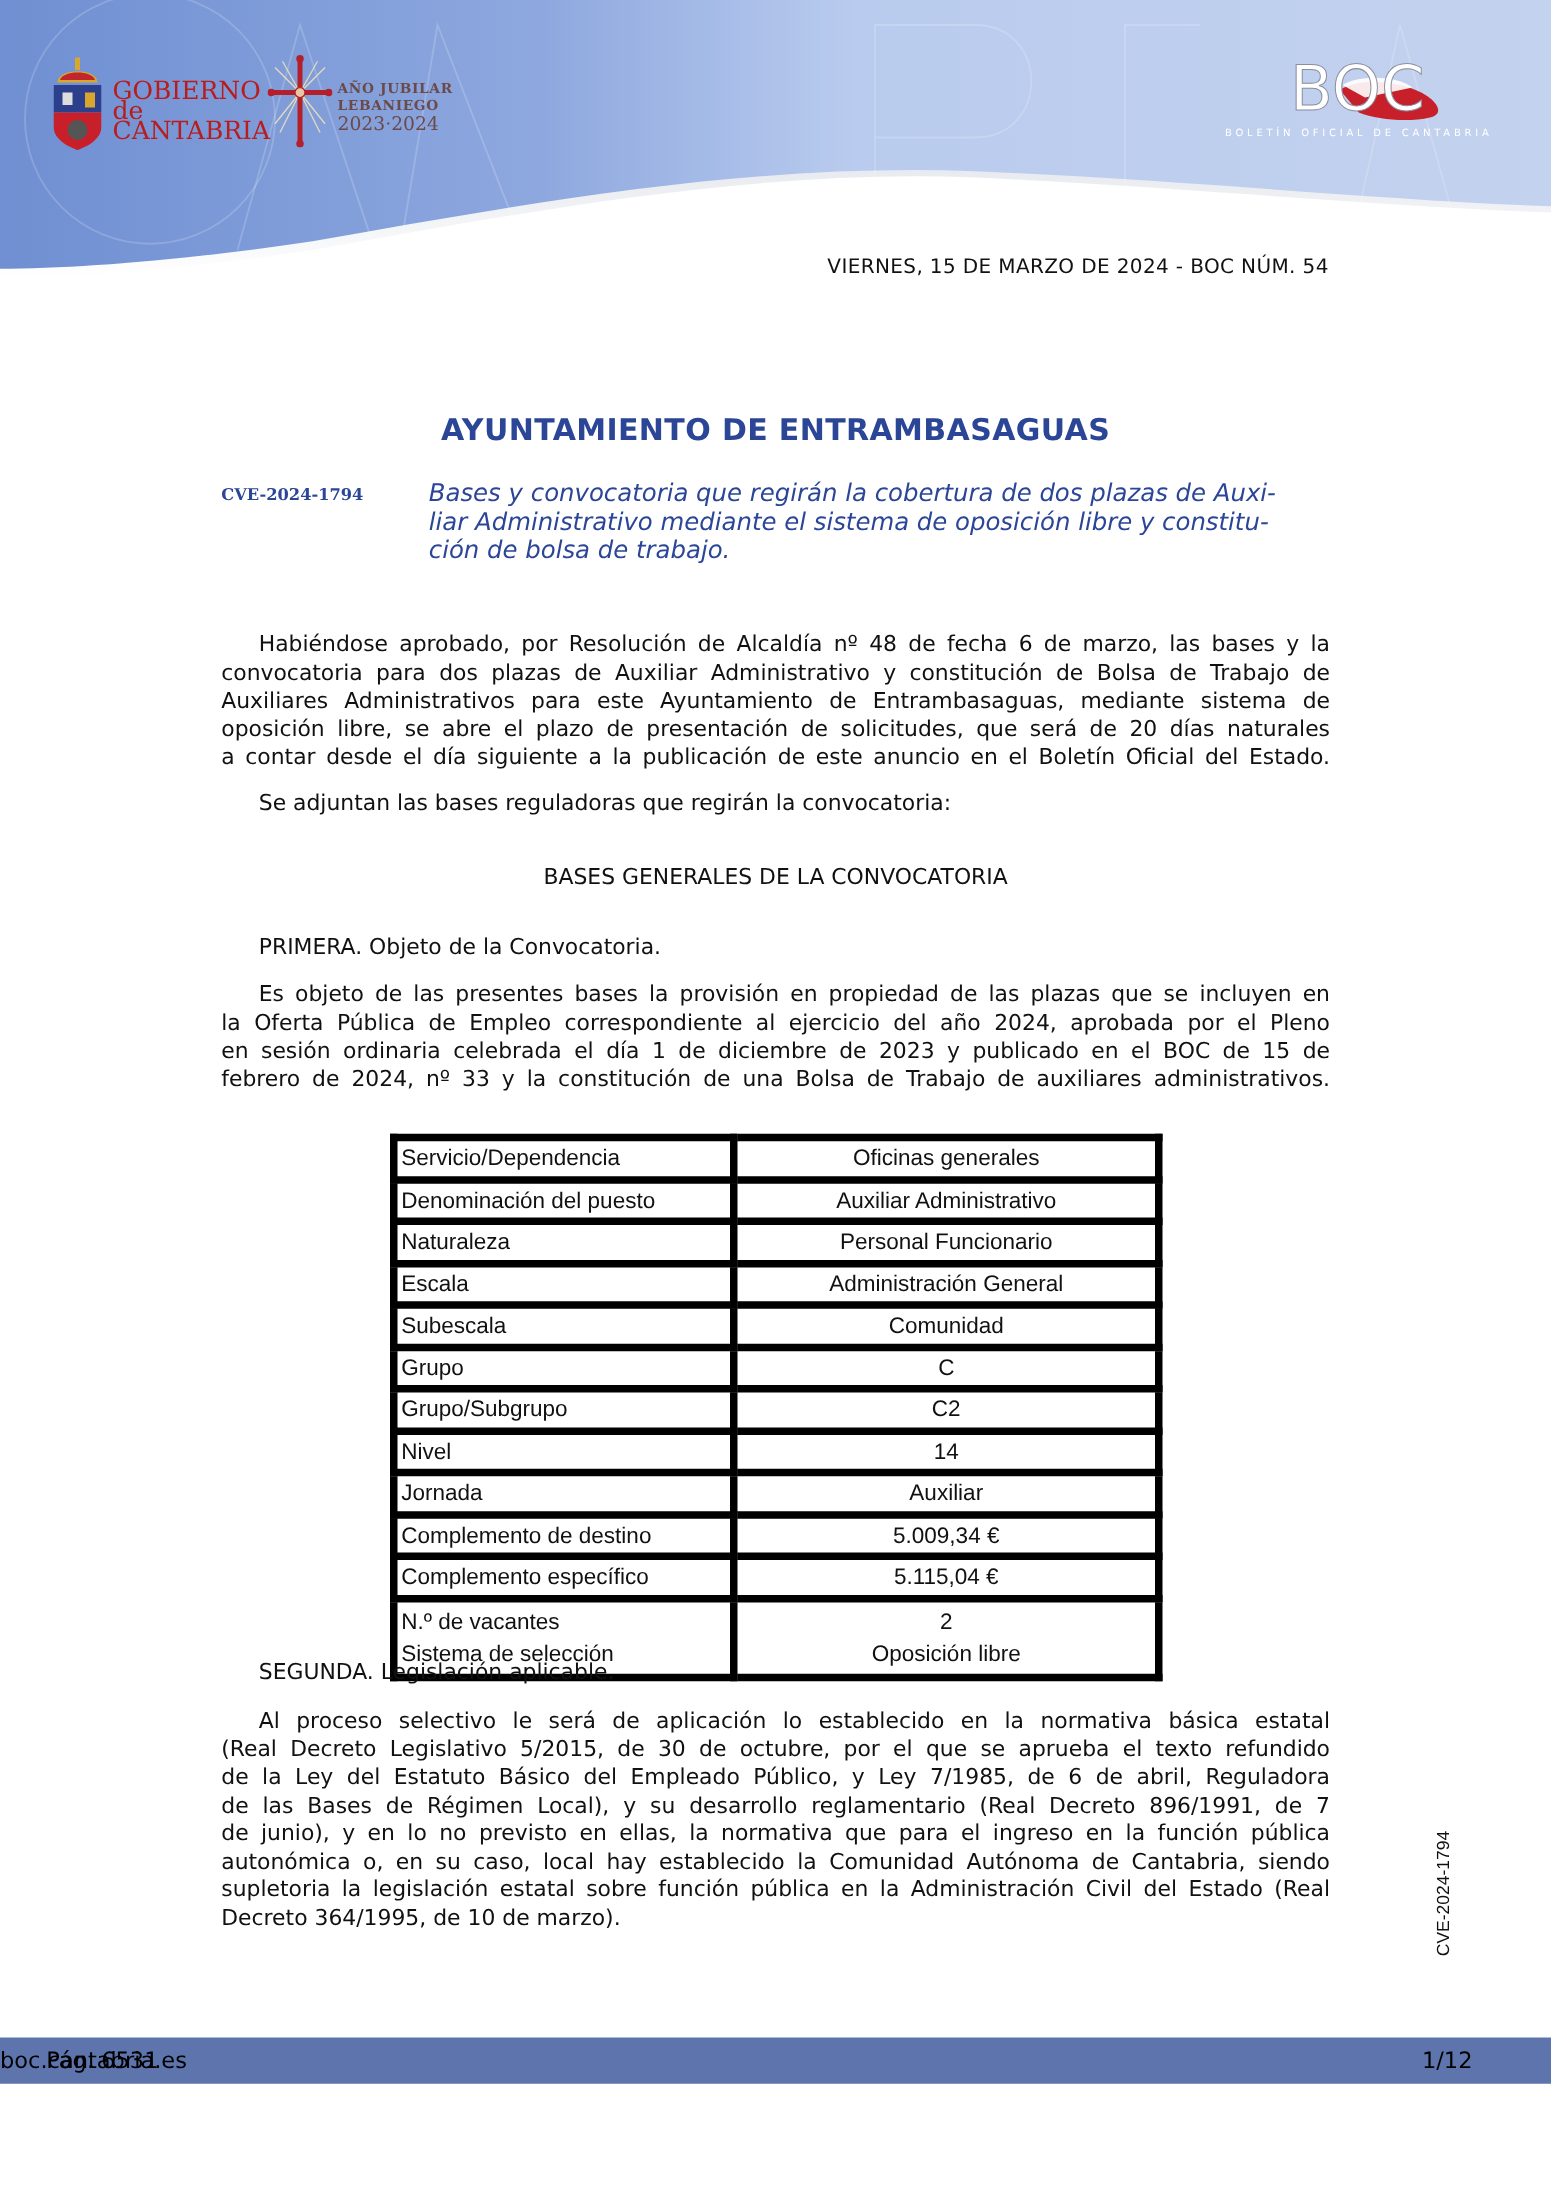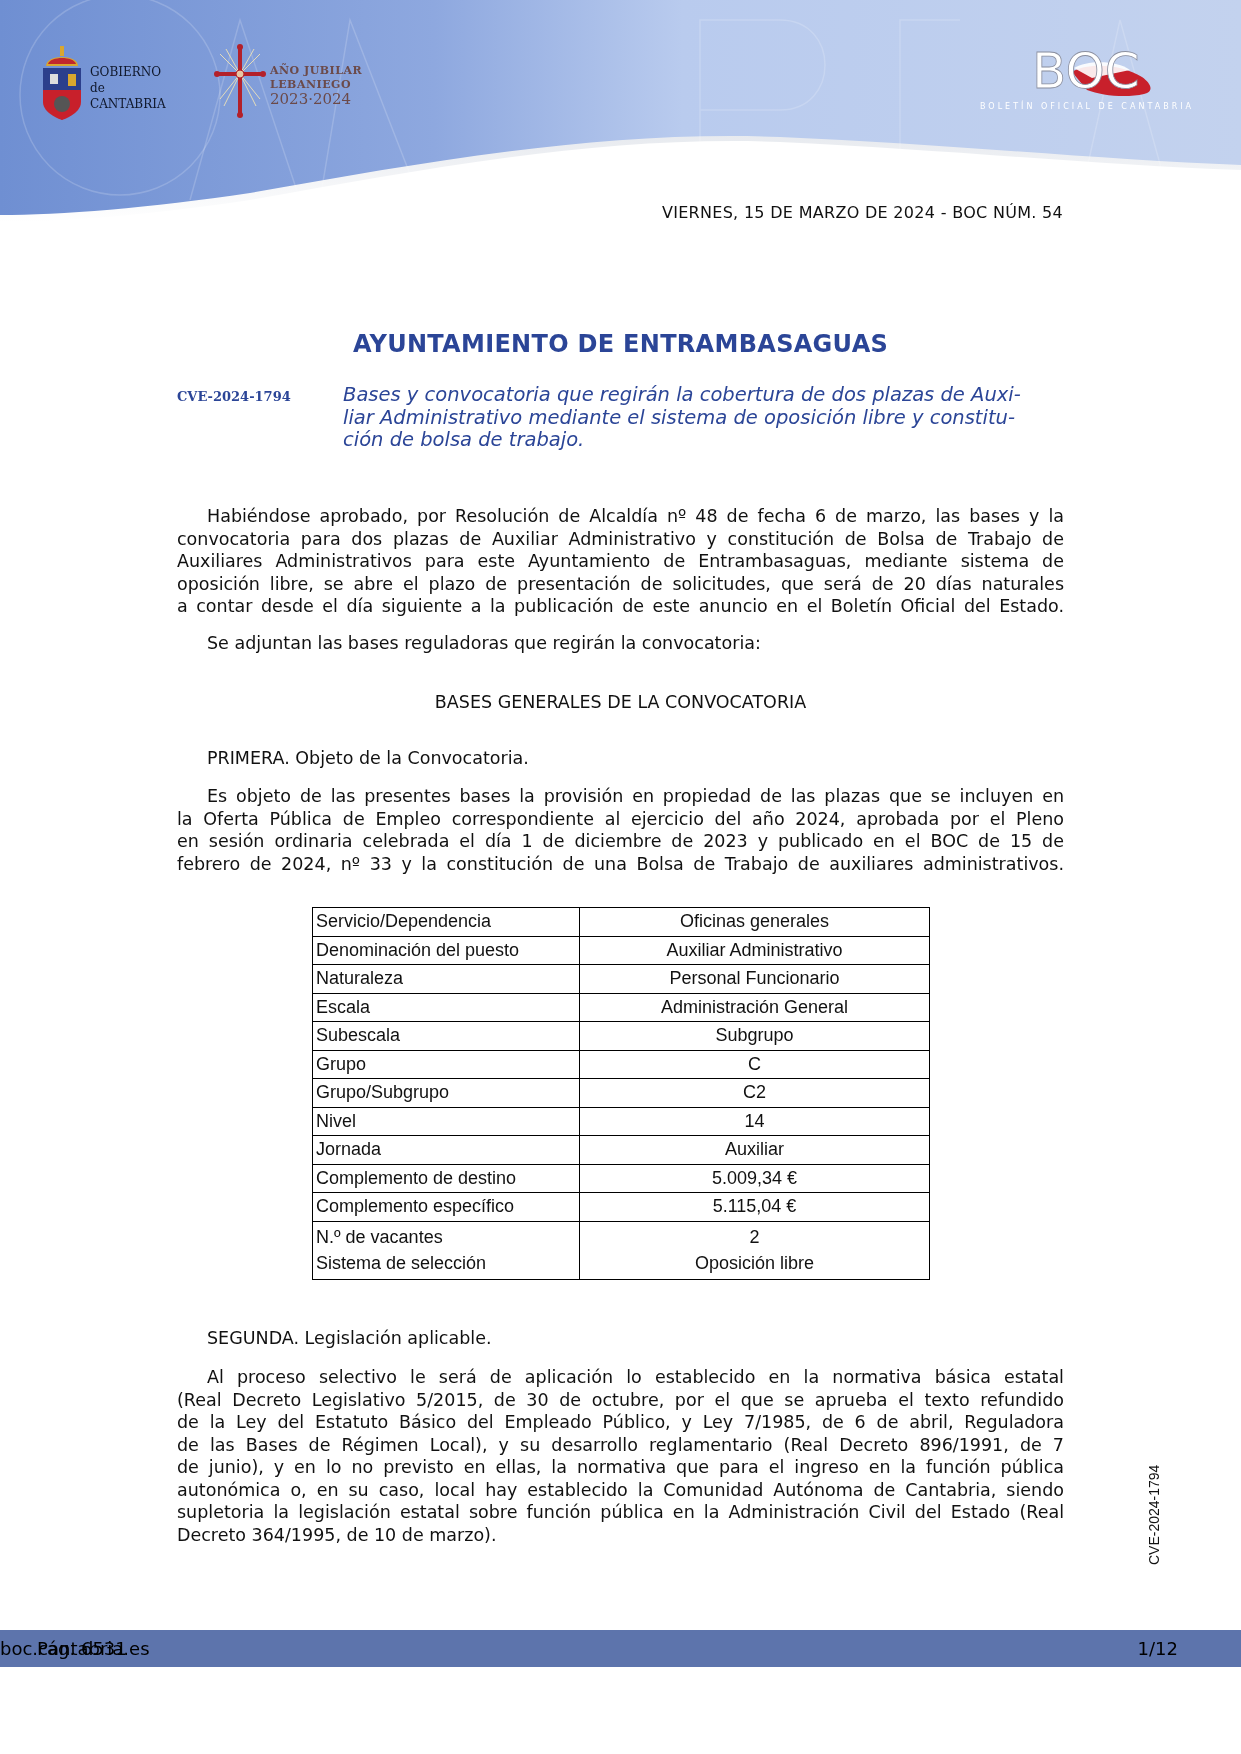--- a/index.html
+++ b/index.html
@@ -9,21 +9,21 @@
       font-family: "DejaVu Sans", sans-serif;
       color: #111;
     }
     .header-band {
       position: absolute; left: 0; top: 0; width: 1241px; height: 230px; overflow: hidden;
     }
     .header-band svg { position: absolute; left: 0; top: 0; }
     .logo-gob { position: absolute; left: 40px; top: 44px; width: 160px; height: 80px; }
     .gob-text {
       position: absolute; left: 50px; top: 20px;
-      font-family: "DejaVu Serif", serif; color: #0f172a; font-size: 12px; line-height: 16px;
+      font-family: "DejaVu Serif", serif; color: #b91c1c; font-size: 20px; line-height: 16px;
     }
     .logo-jubilar { position: absolute; left: 214px; top: 44px; width: 170px; height: 76px; }
     .jub-text {
       position: absolute; left: 56px; top: 20px;
       font-family: "DejaVu Serif", serif; color: #6b4a4a; line-height: 14px;
     }
     .jub-text .l1, .jub-text .l2 { font-size: 11px; font-weight: bold; letter-spacing: 0.5px; }
     .jub-text .l3 { font-size: 15px; color: #6b4a4a; }
     .logo-boc { position: absolute; left: 972px; top: 42px; width: 240px; height: 80px; }
     .boc-sub {
@@ -54,21 +54,21 @@
     .body-text .line.indent { padding-left: 30px; }
     .single {
       position: absolute; font-size: 17.5px; color: #111; white-space: nowrap;
     }
     table.data-table {
       position: absolute; left: 312px; top: 907px; width: 618px;
       border-collapse: collapse;
       font-family: "Liberation Sans", sans-serif; font-size: 18px; color: #111;
     }
     table.data-table td {
-      border: 1px solid #000000; padding: 0 3px; height: 27.5px; line-height: 27.5px; vertical-align: middle;
+      border: 6px solid #000000; padding: 0 3px; height: 27.5px; line-height: 27.5px; vertical-align: middle;
     }
     table.data-table td.k { width: 260px; }
     table.data-table td.v { text-align: center; }
     table.data-table tr.double td { height: 57px; line-height: 26px; }
     .side-cve {
       position: absolute; left: 1146px; top: 1565px; transform: rotate(-90deg); transform-origin: left top;
       font-family: "Liberation Sans", sans-serif; font-size: 14px; color: #111; white-space: nowrap;
     }
     .footer {
       position: absolute; left: 0; top: 1630px; width: 1241px; height: 37px; background: #5d74ac;
@@ -209,21 +209,21 @@
       <tr>
         <td class="k">Naturaleza</td>
         <td class="v">Personal Funcionario</td>
       </tr>
       <tr>
         <td class="k">Escala</td>
         <td class="v">Administración General</td>
       </tr>
       <tr>
         <td class="k">Subescala</td>
-        <td class="v">Subgrupo</td>
+        <td class="v">Comunidad</td>
       </tr>
       <tr>
         <td class="k">Grupo</td>
         <td class="v">C</td>
       </tr>
       <tr>
         <td class="k">Grupo/Subgrupo</td>
         <td class="v">C2</td>
       </tr>
       <tr>

